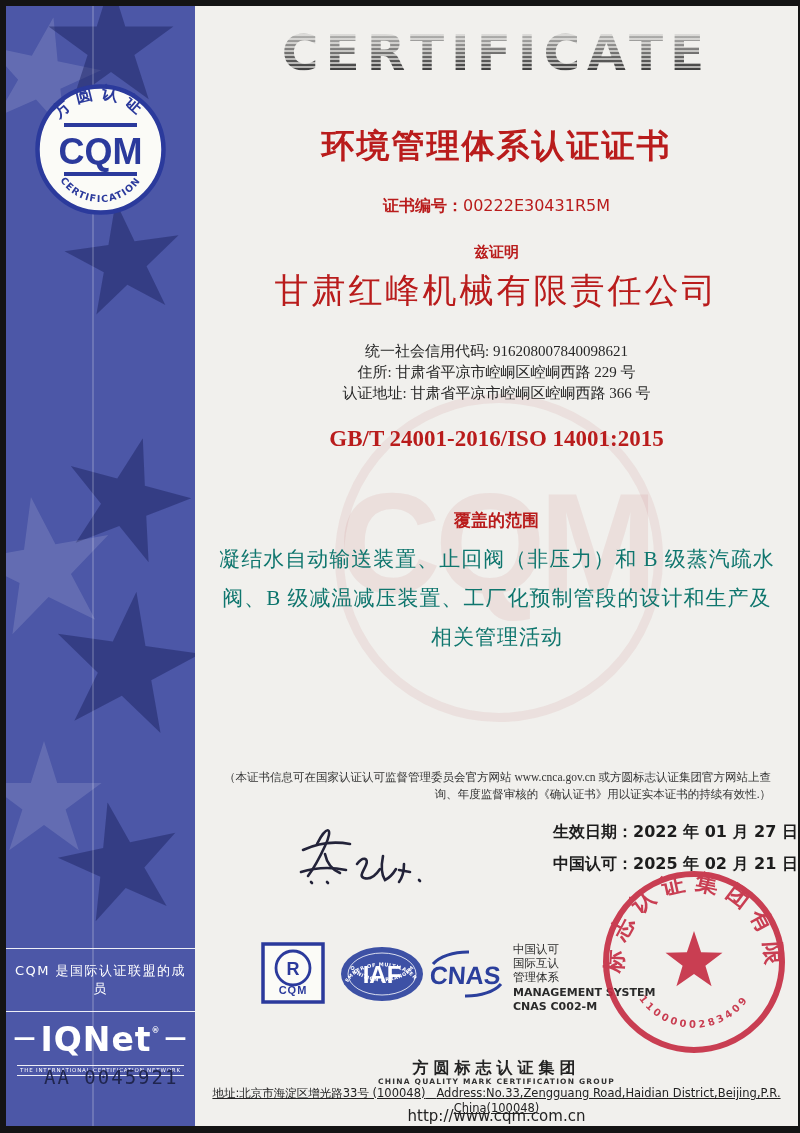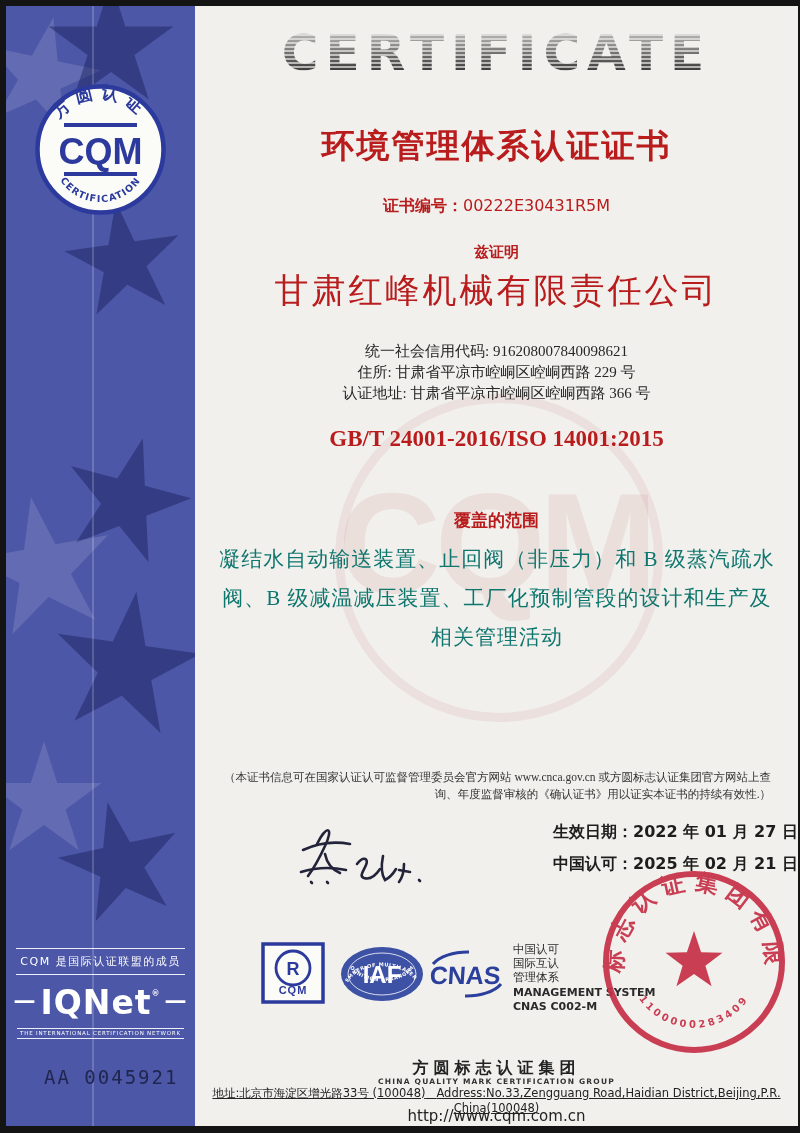--- a/index.html
+++ b/index.html
@@ -6,22 +6,22 @@
   .page{position:relative;width:800px;height:1133px;background:#141414;overflow:hidden;
         font-family:"DejaVu Sans","Liberation Sans",sans-serif;}
   
   .band{position:absolute;left:6px;top:6px;bottom:7px;width:189px;background:#4c57a7;overflow:hidden;}
   .band .fold{position:absolute;left:86px;top:0;bottom:0;width:2px;background:rgba(255,255,255,.18);}
   .star{position:absolute;clip-path:polygon(50% 0%,61% 35%,98% 35%,68% 57%,79% 91%,50% 70%,21% 91%,32% 57%,2% 35%,39% 35%);}
   .star.dark{background:rgba(25,30,90,.45);}
   .star.light{background:rgba(255,255,255,.13);}
   .cqm-logo{position:absolute;left:27px;top:76px;}
   .iqnet{position:absolute;left:0;right:0;top:942px;text-align:center;color:#fff;}
-  .iqnet .member{display:inline-block;font-size:11px;letter-spacing:1.5px;border-top:1px solid rgba(255,255,255,.9);
-        border-bottom:1px solid rgba(255,255,255,.9);padding:5px 4px;margin-bottom:2px;}
+  .iqnet .member{display:inline-block;font-size:13px;letter-spacing:1.5px;border-top:1px solid rgba(255,255,255,.9);
+        border-bottom:1px solid rgba(255,255,255,.9);padding:13px 4px;margin-bottom:2px;}
   .iqnet .name{font-size:33px;font-weight:800;line-height:34px;letter-spacing:1px;}
   .iqnet .dash{font-weight:800;font-size:22px;vertical-align:6px;padding:0 4px;}
   .iqnet .reg{font-size:8px;vertical-align:18px;}
   .iqnet .tagline{display:inline-block;font-size:5.5px;letter-spacing:.8px;border-top:1px solid rgba(255,255,255,.9);
         border-bottom:1px solid rgba(255,255,255,.9);padding:1.5px 3px;margin-top:2px;}
   .serial{position:absolute;left:38px;top:1060px;font-family:"DejaVu Sans Mono","Liberation Mono",monospace;
         font-size:19px;letter-spacing:2px;color:#20264f;}
   
   .paper{position:absolute;left:195px;top:6px;right:2px;bottom:7px;background:#f1f0ed;overflow:hidden;}
   .c{position:absolute;left:0;width:100%;text-align:center;color:#b91c1c;}

